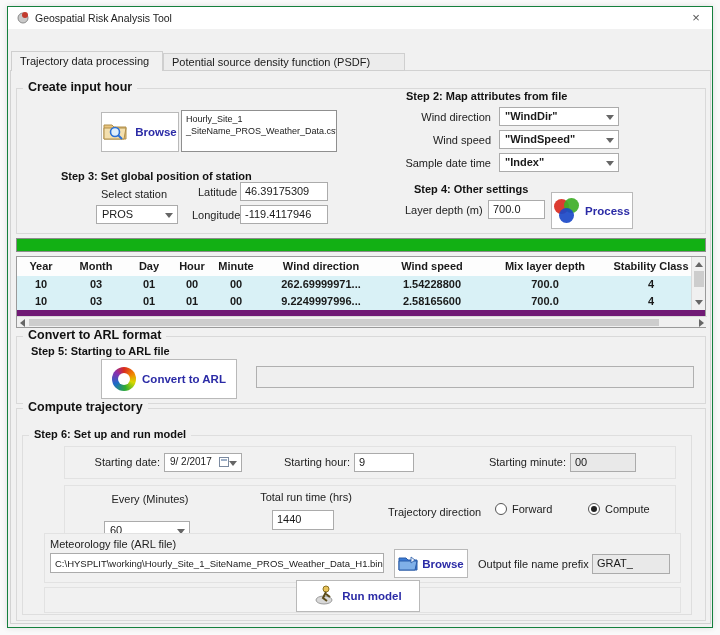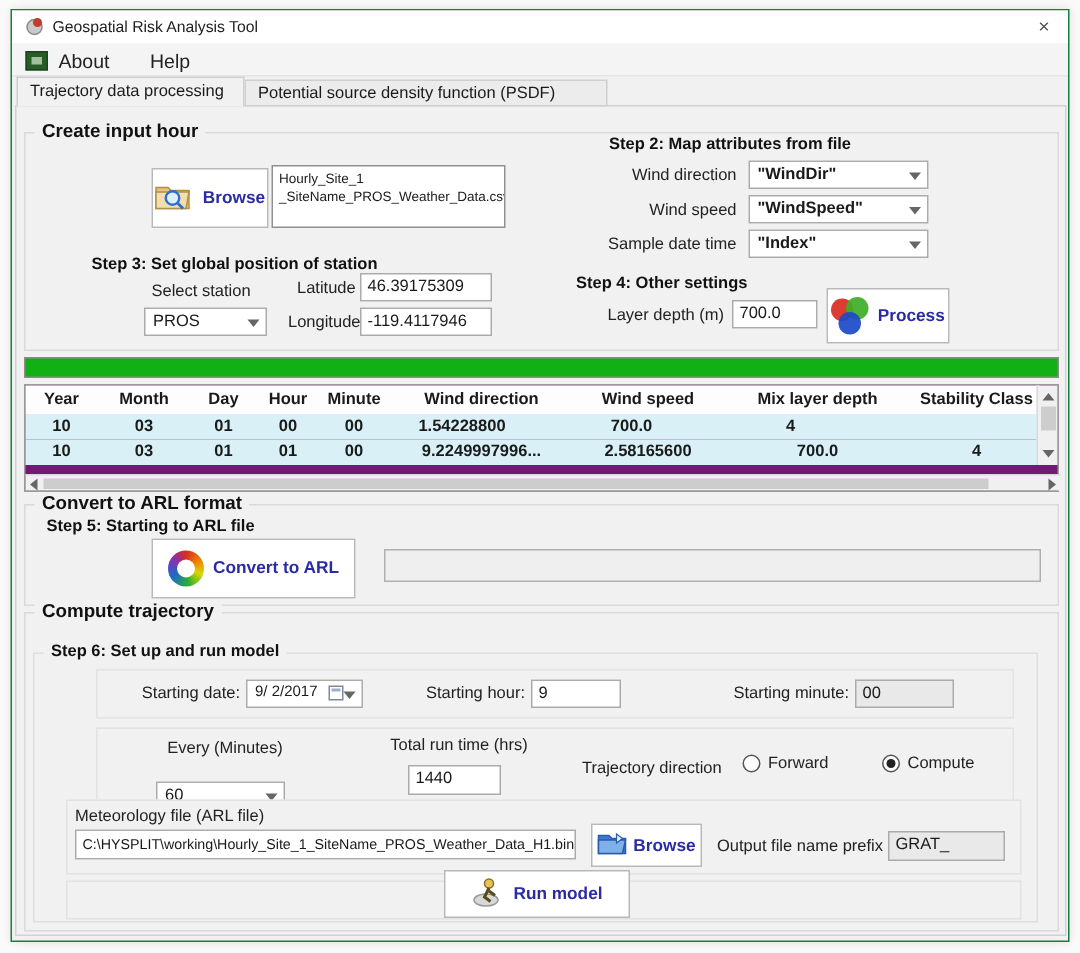--- a/index.html
+++ b/index.html
@@ -92,25 +92,20 @@
     <span class="app-icon">
       <svg width="13" height="13" viewBox="0 0 13 13">
           <circle cx="6" cy="7" r="5" fill="#c9c9c9" stroke="#8a8a8a"></circle>
           <circle cx="8" cy="4" r="3" fill="#c23b2e"></circle>
         </svg>
     </span>
     <span class="title-text">Geospatial Risk Analysis Tool</span>
     <span class="close-btn">×</span>
   </div>
 
-  <div class="menubar">
-    <span class="about-icon"></span>
-    <span class="menu-item" style="left:27px;">About</span>
-    <span class="menu-item" style="left:88px;">Help</span>
-  </div>
 
   <div class="tabpage"></div>
   <div class="tab active abs" style="left:3px; top:44px; width:152px; height:20px;">Trajectory data processing</div>
   <div class="tab abs" style="left:155px; top:46px; width:242px; height:18px; padding-top:2px;">Potential source density function (PSDF)</div>
 
   <div class="groupbox" style="left:8px; top:81px; width:690px; height:146px;">
     <span class="gb-legend">Create input hour</span>
   </div>
 
 
@@ -148,21 +143,21 @@
   <span class="step-title abs" style="left:53px; top:163px;">Step 3: Set global position of station</span>
   <span class="lbl abs" style="left:93px; top:181px;">Select station</span>
   <div class="combo" style="left:88px; top:198px; width:82px; height:19px;">
     <span>PROS</span><i class="chev"></i>
   </div>
   <span class="lbl abs" style="left:190px; top:179px;">Latitude</span>
   <div class="field" style="left:232px; top:175px; width:88px; height:19px;">46.39175309</div>
   <span class="lbl abs" style="left:184px; top:202px;">Longitude</span>
   <div class="field" style="left:232px; top:198px; width:88px; height:19px;">-119.4117946</div>
 
-  <span class="step-title abs" style="left:376px; top:176px;text-align:center;">Step 4: Other settings</span>
+  <span class="step-title abs" style="left:406px; top:176px;text-align:center;">Step 4: Other settings</span>
   <span class="lbl abs" style="left:397px; top:197px;">Layer depth (m)</span>
   <div class="field" style="left:480px; top:193px; width:57px; height:19px;">700.0</div>
   <div class="btn" style="left:543px; top:185px; width:82px; height:37px; gap:3px;">
     <span class="rgb-icon">
         <i class="r"></i>
         <i class="g"></i>
         <i class="b"></i>
       </span>
     <span class="btn-label">Process</span>
   </div>
@@ -180,20 +175,21 @@
       <span class="cell c6">Wind speed</span>
       <span class="cell c7">Mix layer depth</span>
       <span class="cell c8">Stability Class</span>
     </div>
     <div class="trow tdata" style="top:19px;">
       <span class="cell c0">10</span>
       <span class="cell c1">03</span>
       <span class="cell c2">01</span>
       <span class="cell c3">00</span>
       <span class="cell c4">00</span>
+      <span class="cell c5">262.69999971...</span>
       <span class="cell c6">1.54228800</span>
       <span class="cell c7">700.0</span>
       <span class="cell c8">4</span>
     </div>
     <div class="trow tdata" style="top:36px;">
       <span class="cell c0">10</span>
       <span class="cell c1">03</span>
       <span class="cell c2">01</span>
       <span class="cell c3">01</span>
       <span class="cell c4">00</span>

